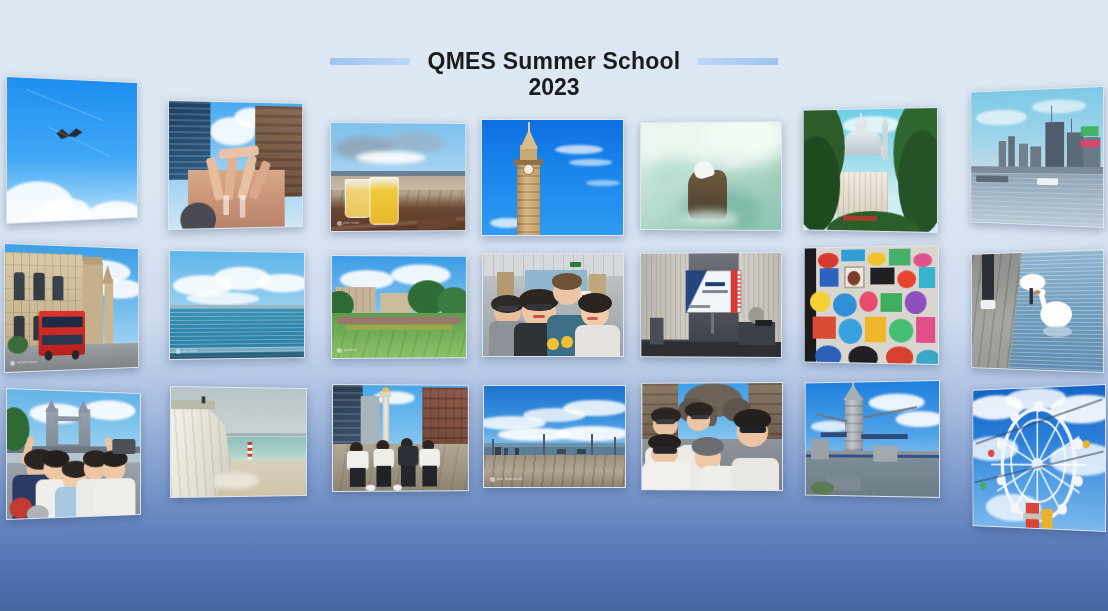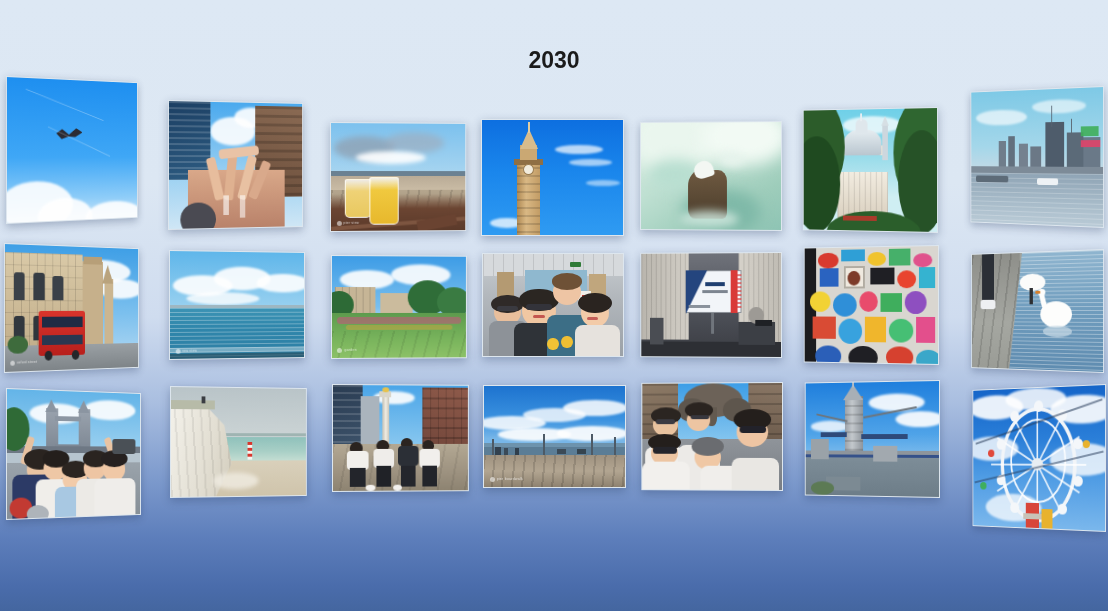--- a/index.html
+++ b/index.html
@@ -71,21 +71,26 @@
   }
   .wm .dot {
     width:5px; height:5px; border-radius:50%;
     background:rgba(255,255,255,.55); display:inline-block;
   }
 </style>
 </head>
 <body>
 
 <div class="title-wrap">
-  <div class="title-year">2030</div>
+  <div class="title-row">
+    <span class="title-rule"></span>
+    <span class="title-text">QMES Summer School</span>
+    <span class="title-rule right"></span>
+  </div>
+  <div class="title-year">2023</div>
 </div>
 
 <div class="gallery">
 
   <div class="photo" style="left:6px; top:76px; width:160px; height:148px;
               transform:perspective(760px) rotateY(26deg); transform-origin:left center;" title="Seagull flying in blue sky over clouds" aria-label="Seagull flying in blue sky over clouds">
     <div class="ph-inner">
       <div class="sky" style="background:linear-gradient(to bottom,#1e8ff0,#3fa7f6 55%,#8fcdf8 85%,#cfe7fa)"></div>
       <div class="cloud" style="left:-6%; bottom:-6%; width:55%; height:34%;"></div>
       <div class="cloud" style="left:22%; bottom:-10%; width:42%; height:26%;"></div>

